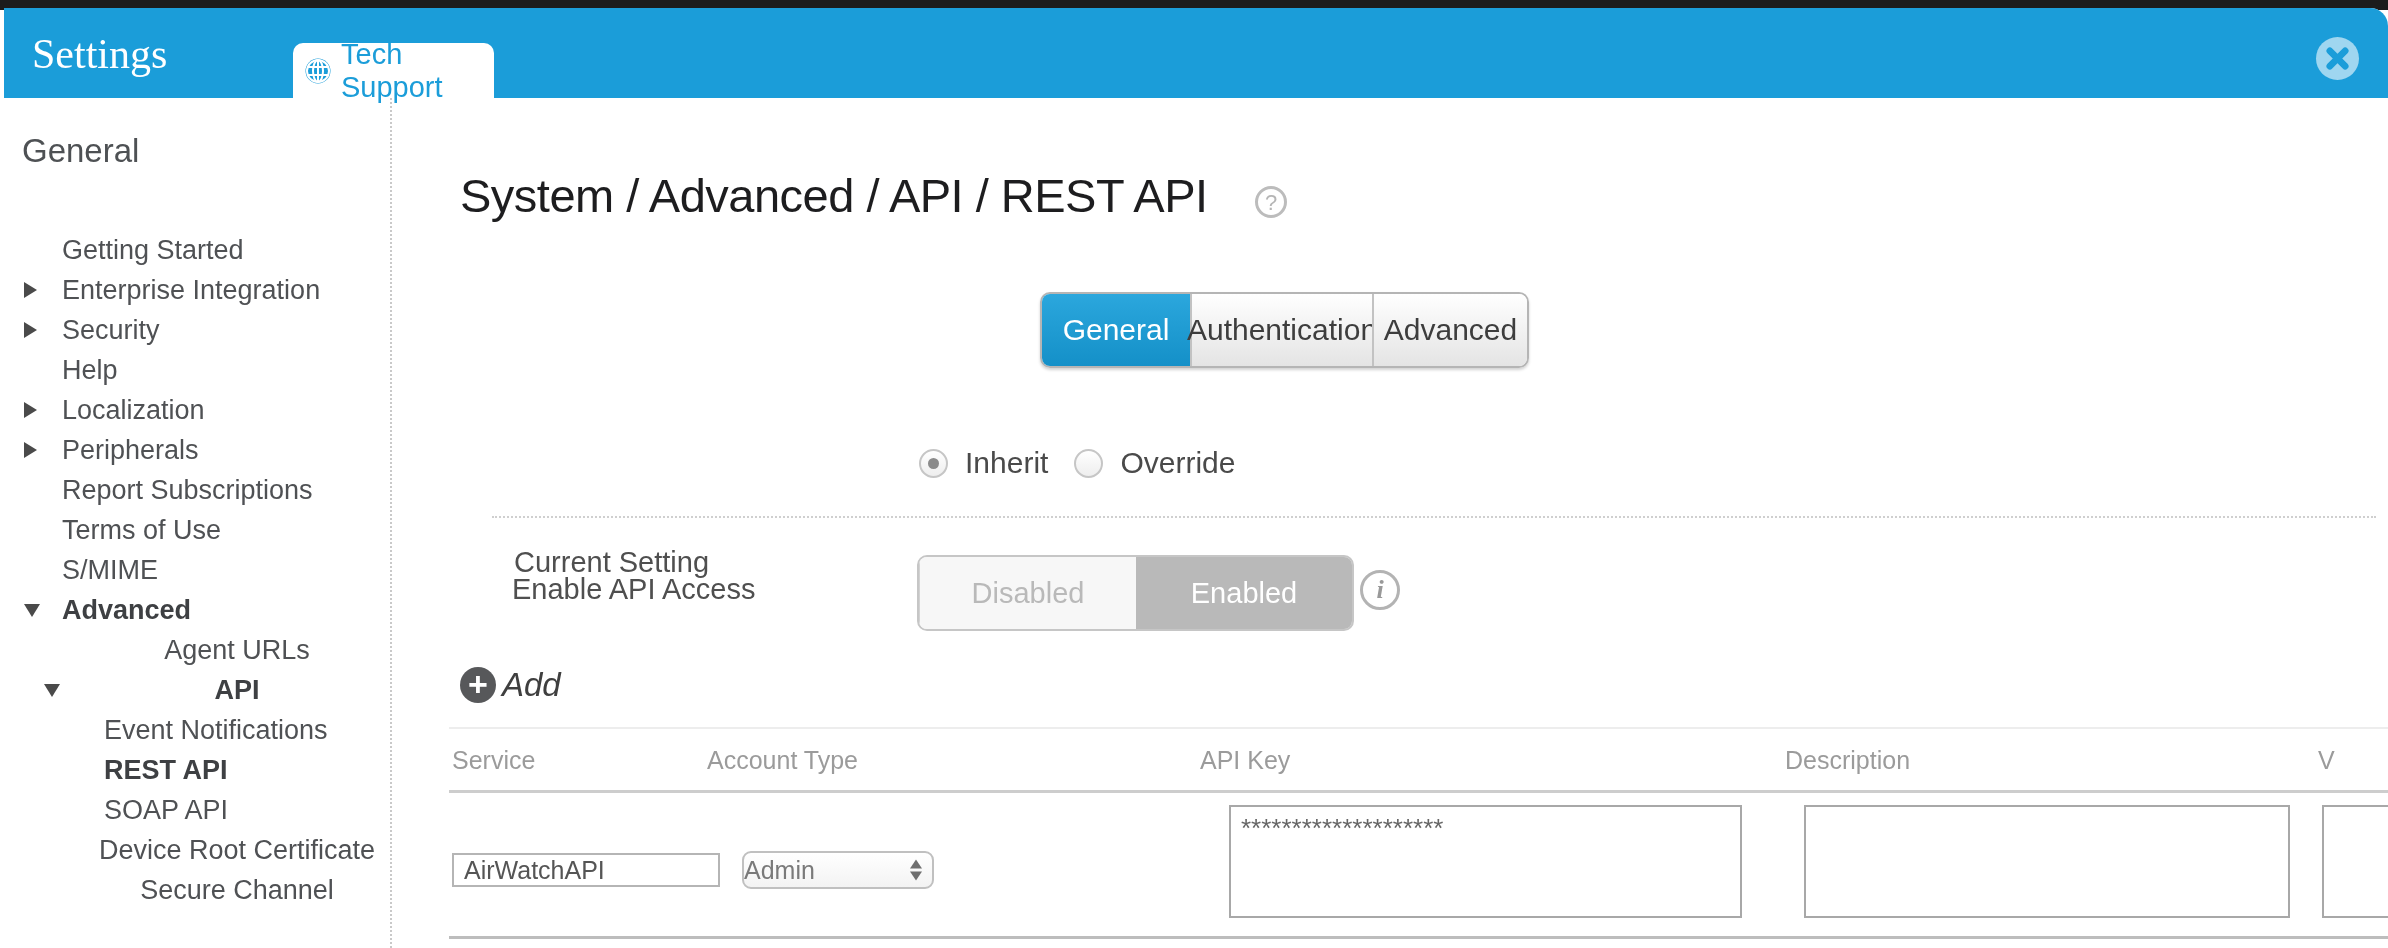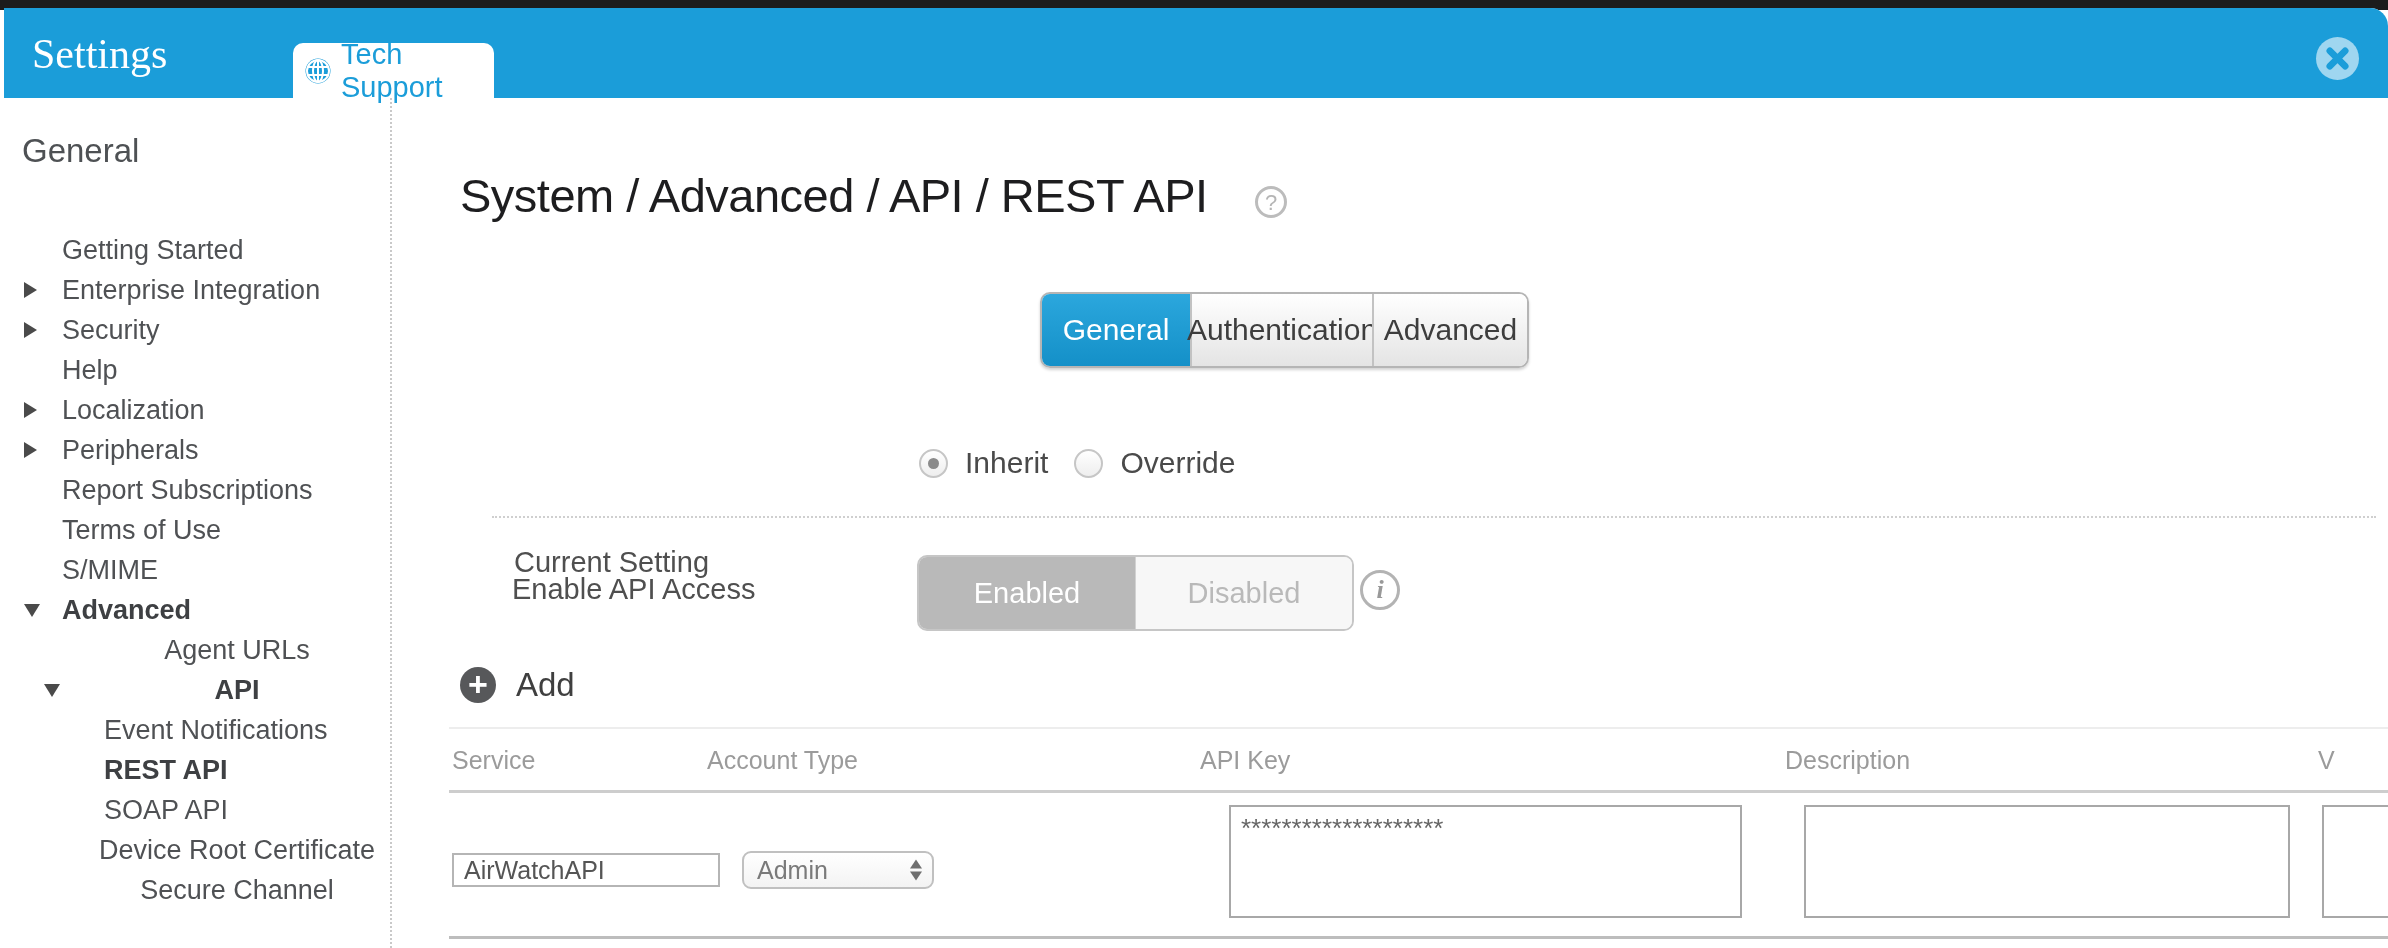--- a/index.html
+++ b/index.html
@@ -71,33 +71,33 @@
   .tg{flex:1;display:flex;align-items:center;justify-content:center;font-size:29px;cursor:pointer;}
   .tg-on{background:#b9b9b9;color:#ffffff;}
   .tg-off{background:#f7f7f7;color:#b9b9b9;border-left:1px solid #d2d2d2;}
   .info-icon{position:absolute;left:968px;top:472px;width:40px;height:40px;border:3px solid #b3b3b3;
              border-radius:50%;box-sizing:border-box;color:#999;font-size:26px;text-align:center;
              line-height:33px;font-family:"Liberation Serif",serif;font-style:italic;font-weight:bold;cursor:pointer;}
 
   .add-btn{position:absolute;left:68px;top:568px;display:flex;align-items:center;cursor:pointer;}
   .plus-circle{width:36px;height:36px;border-radius:50%;background:#57585a;color:#fff;font-size:34px;
                line-height:34px;text-align:center;font-weight:bold;}
-  .add-label{font-size:33px;color:#3f3f3f;margin-left:20px;}
+  .add-label{font-size:33px;color:#3f3f3f;margin-left:6px;font-style:italic;}
 
   .tbl-top{position:absolute;left:57px;right:0;top:629px;border-top:2px solid #ededed;}
   .th{position:absolute;top:648px;font-size:25px;color:#9b9b9b;white-space:nowrap;}
   .th-line{position:absolute;left:57px;right:0;top:692px;border-top:3px solid #cdcdcd;}
   .row-bottom{position:absolute;left:57px;right:0;top:838px;border-top:3px solid #bdbdbd;}
 
   .svc-input{position:absolute;left:60px;top:755px;width:268px;height:34px;box-sizing:border-box;
              border:2px solid #b5b5b5;font-size:25px;color:#555;padding:0 10px;
              font-family:"Liberation Sans",sans-serif;outline:none;}
   .acct-select{position:absolute;left:350px;top:753px;width:192px;height:38px;box-sizing:border-box;
                border:2px solid #c0c0c0;border-radius:9px;background:linear-gradient(#ffffff,#f3f3f3);
-               display:flex;align-items:center;font-size:25px;color:#7a7a7a;padding-left:13px;cursor:pointer;}
+               display:flex;align-items:center;font-size:25px;color:#7a7a7a;padding-left:0;cursor:pointer;}
   .steppers{position:absolute;right:10px;top:50%;transform:translateY(-50%);display:flex;flex-direction:column;align-items:center;}
   .st-up{width:0;height:0;border-bottom:9px solid #6f6f6f;border-left:6px solid transparent;border-right:6px solid transparent;margin-bottom:3px;}
   .st-dn{width:0;height:0;border-top:9px solid #6f6f6f;border-left:6px solid transparent;border-right:6px solid transparent;}
   .cell-ta{position:absolute;top:707px;height:113px;box-sizing:border-box;border:2px solid #a8a8a8;
            background:#fff;font-size:26px;color:#666;padding:6px 10px;resize:none;
            font-family:"Liberation Sans",sans-serif;outline:none;overflow:hidden;}
   .ta-key{left:837px;width:513px;}
   .ta-desc{left:1412px;width:486px;}
   .ta-extra{left:1930px;width:460px;}
 </style>
@@ -176,22 +176,22 @@
             <span class="dot"></span>
           </span>
         <span class="radio-label">Inherit</span>
         <span class="radio"></span>
         <span class="radio-label">Override</span>
       </div>
       <div class="dotted-sep"></div>
 
       <div class="field-label" style="left:120px;top:475px;">Enable API Access</div>
       <div class="toggle">
+        <div class="tg tg-off">Disabled</div>
         <div class="tg tg-on">Enabled</div>
-        <div class="tg tg-off">Disabled</div>
       </div>
       <div class="info-icon">i</div>
 
       <div class="add-btn">
         <span class="plus-circle">+</span>
         <span class="add-label">Add</span>
       </div>
 
       <div class="tbl-top"></div>
       <div class="th" style="left:60px;">Service</div>

